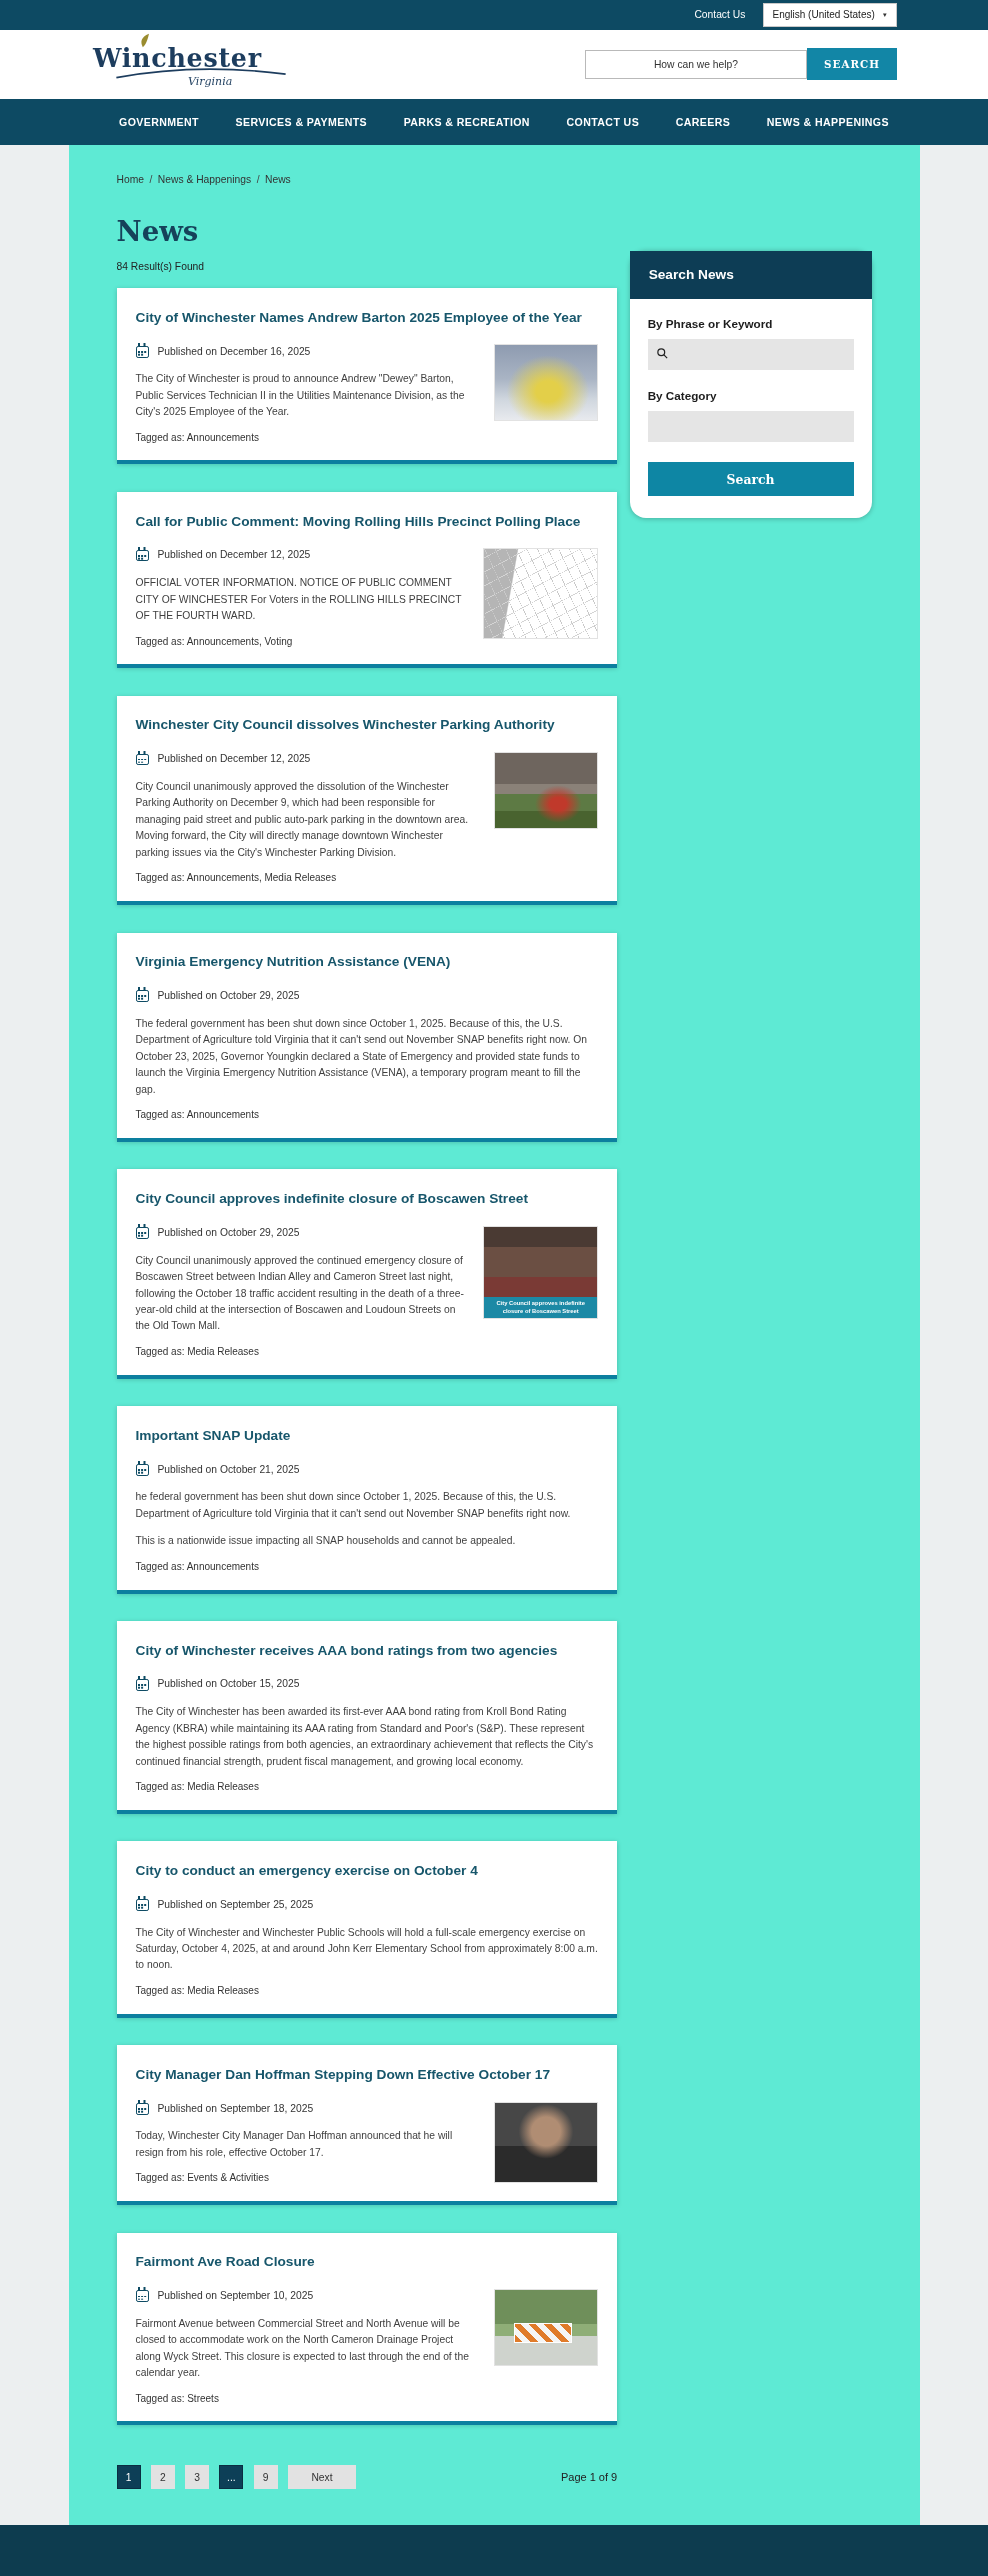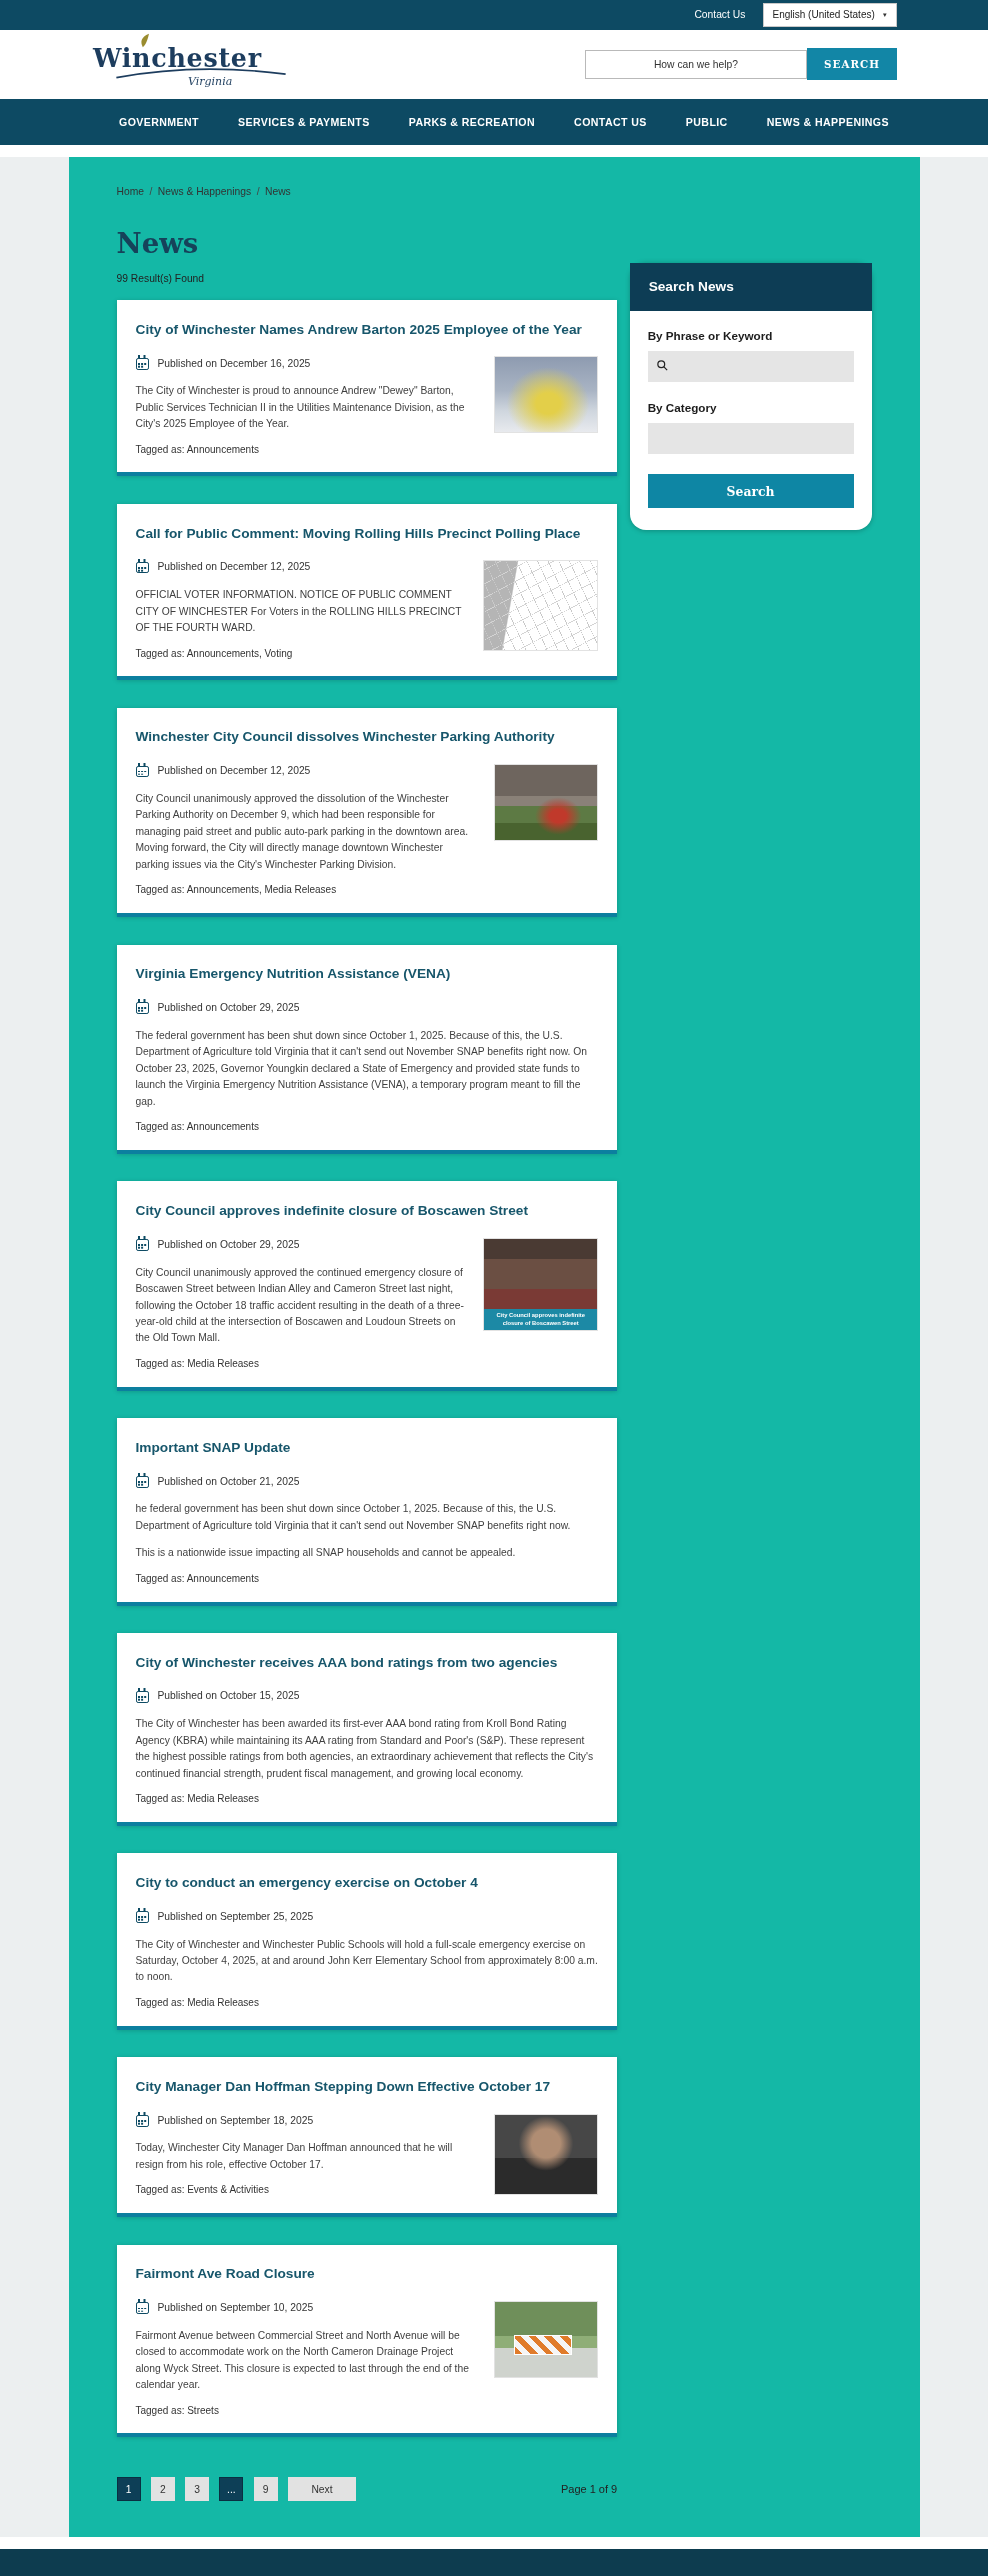--- a/index.html
+++ b/index.html
@@ -24,21 +24,21 @@
   .hsearch input::placeholder { color:#333; opacity:1; }
   .hsearch button { width:90px; height:32px; background:#1286a6; color:#fff; border:none; font-family:"DejaVu Serif", serif; font-weight:bold; font-size:10.3px; letter-spacing:1px; cursor:pointer; }
 
   
   .nav { background:#0d4a63; height:46px; display:flex; align-items:center; }
   .nav-inner { display:flex; justify-content:space-between; width:786px; margin-left:103px; }
   .nav a { color:#fff; text-decoration:none; font-weight:bold; font-size:10.6px; letter-spacing:0.4px; cursor:pointer;margin-left:16px; }
 
   
   .content-section { background:#eceff0; }
-  .container { width:851px; margin:12px auto; background:#14b8a6; padding:29px 48px 36px; min-height:2059px; }
+  .container { width:851px; margin:0 auto; background:#5eead4; padding:29px 48px 36px; min-height:2059px; }
   .breadcrumb { font-size:10.3px; color:#333; margin-bottom:12.4px; }
   .breadcrumb span.sep { margin:0 5.5px; color:#444; }
   .breadcrumb a { color:#333; text-decoration:none; cursor:pointer; }
 
   .cols { display:flex; align-items:flex-start; gap:12.4px; }
   .main-col { width:501px; }
 
   .page-title { font-family:"DejaVu Serif", serif; font-weight:bold; font-size:27.5px; color:#16425a; margin:18px 0 13.7px; }
   .result-count { font-size:10.3px; color:#222; margin-bottom:16.5px; }
 
@@ -115,35 +115,35 @@
     <button>SEARCH</button>
   </div>
 </div>
 
 <div class="nav">
   <div class="nav-inner">
     <a>GOVERNMENT</a>
     <a>SERVICES &amp; PAYMENTS</a>
     <a>PARKS &amp; RECREATION</a>
     <a>CONTACT US</a>
-    <a>PUBLIC</a>
+    <a>CAREERS</a>
     <a>NEWS &amp; HAPPENINGS</a>
   </div>
 </div>
 
 <div class="content-section">
   <div class="container">
     <div class="breadcrumb">
       <a>Home</a><span class="sep">/</span><a>News &amp; Happenings</a><span class="sep">/</span><a>News</a>
     </div>
 
     <div class="cols">
       <div class="main-col">
         <h1 class="page-title">News</h1>
-        <div class="result-count">99 Result(s) Found</div>
+        <div class="result-count">84 Result(s) Found</div>
 
         <div>
             <article class="card">
     <h2 class="card-title">City of Winchester Names Andrew Barton 2025 Employee of the Year</h2>
     <div class="card-main">
       <div class="card-text">
         <div class="meta">
           <span class="cal"></span>
           <span>Published on December 16, 2025</span>
         </div>

